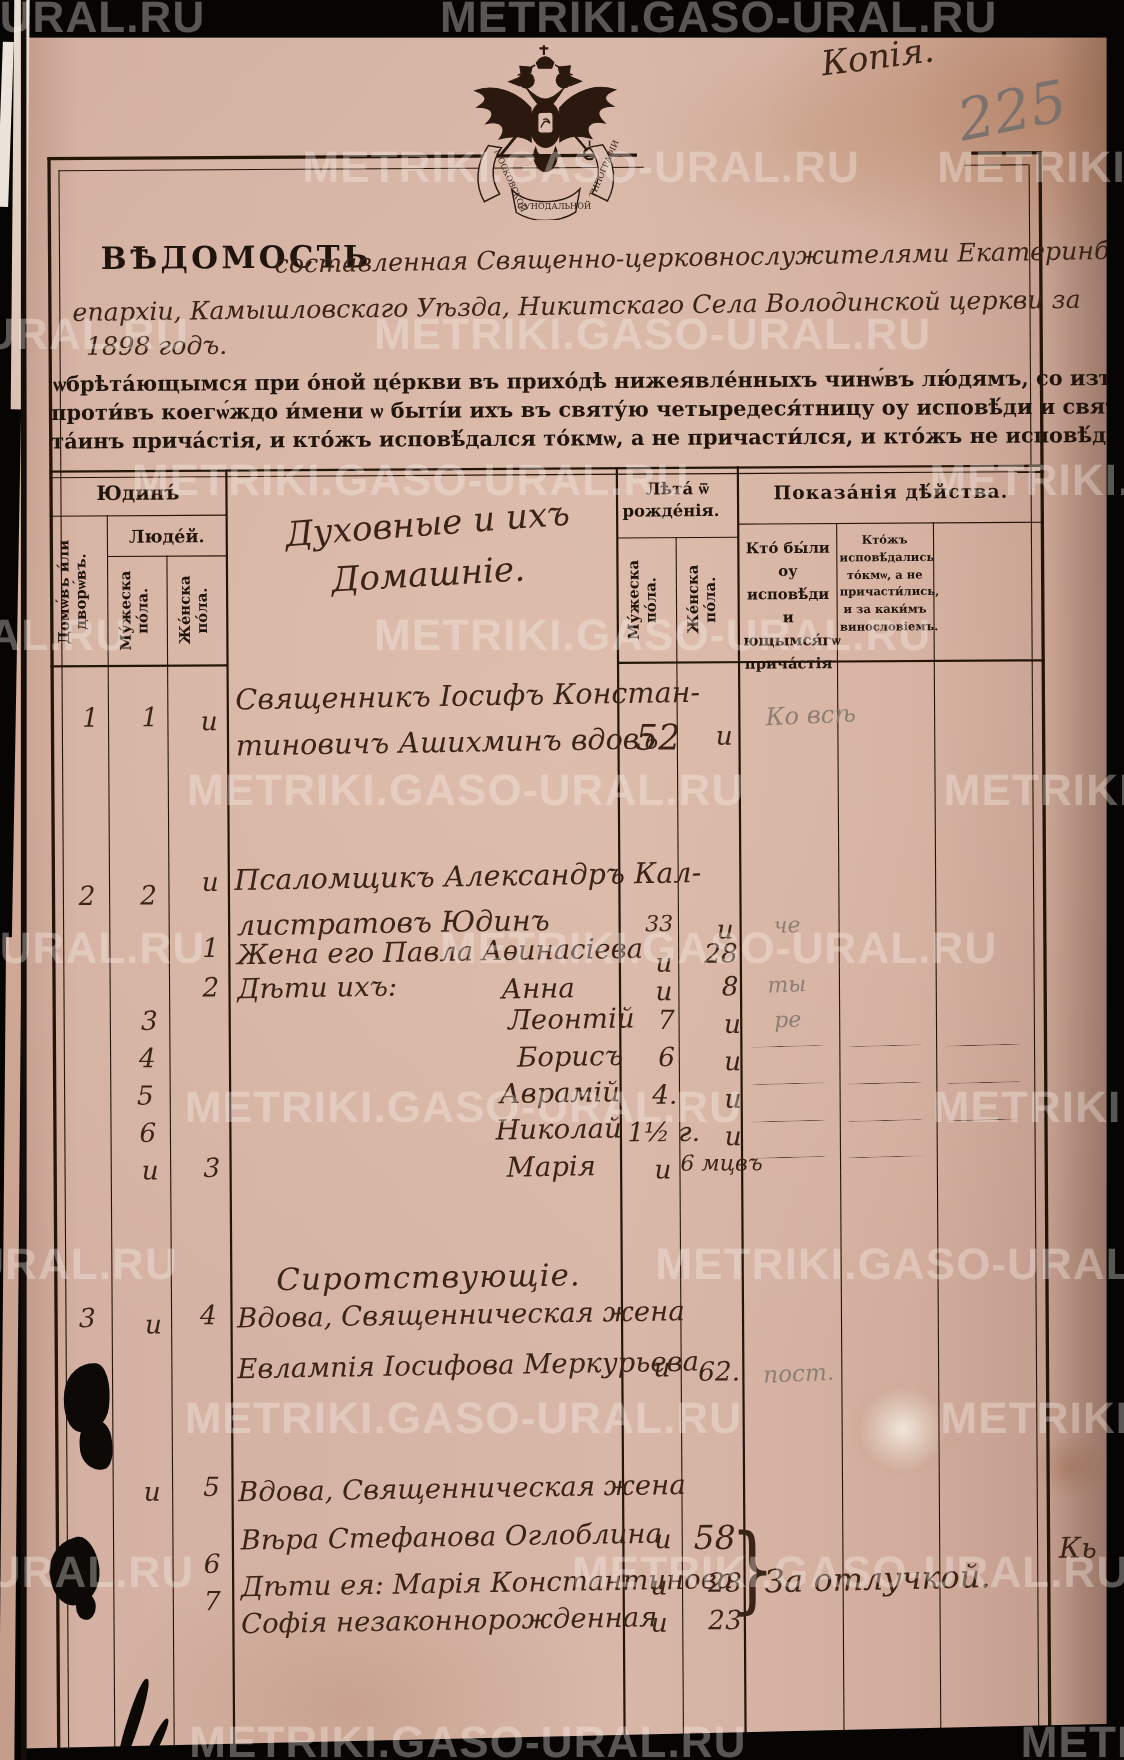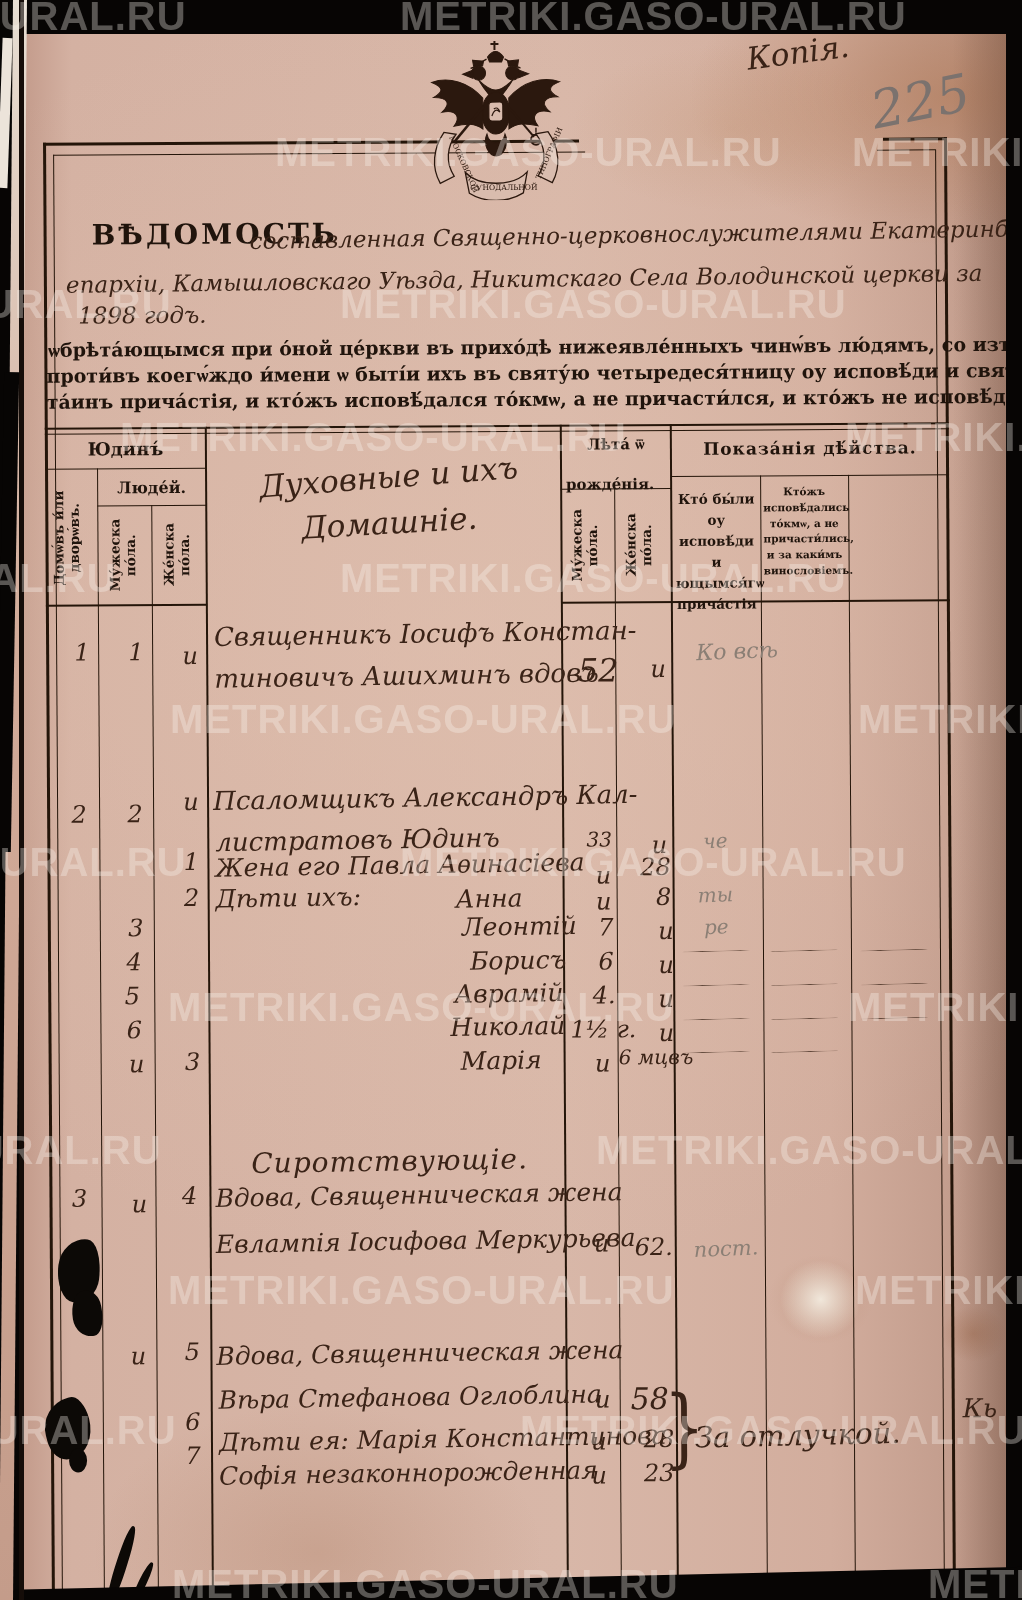--- a/index.html
+++ b/index.html
@@ -131,21 +131,21 @@
   <div class="line" style="left:847px;top:477px;width:1px;height:1123px;"></div>
 
   <div class="hdr" style="left:44px;top:436px;width:161px;font-size:18px;">Юдинъ́</div>
   <div class="vtext" style="left:50px;top:472px;width:44px;height:126px;font-size:13.5px;">Домѡ́въ и́ли дворѡ́въ.</div>
   <div class="hdr" style="left:96px;top:476px;width:109px;font-size:16px;">Люде́й.</div>
   <div class="vtext" style="left:106px;top:508px;width:36px;height:90px;font-size:13.5px;">Му́жеска по́ла.</div>
   <div class="vtext" style="left:160px;top:508px;width:36px;height:90px;font-size:13.5px;">Же́нска по́ла.</div>
   <div class="hand" style="left:258px;top:458px;font-size:31px;transform:rotate(-4deg);">Духовные и ихъ</div>
   <div class="hand" style="left:300px;top:504px;font-size:31px;transform:rotate(-3deg);">Домашніе.</div>
   <div class="hdr" style="left:560px;top:436px;width:110px;font-size:15px;">Лѣта́ ѿ</div>
-  <div class="hdr" style="left:560px;top:456px;width:98px;font-size:15px;margin-top:20px;">рожде́нія.</div>
+  <div class="hdr" style="left:560px;top:456px;width:98px;font-size:15px;">рожде́нія.</div>
   <div class="vtext" style="left:568px;top:496px;width:38px;height:100px;font-size:13.5px;">Му́жеска по́ла.</div>
   <div class="vtext" style="left:622px;top:496px;width:38px;height:100px;font-size:13.5px;">Же́нска по́ла.</div>
   <div class="hdr" style="left:670px;top:440px;width:278px;font-size:17px;letter-spacing:1px;">Показа́нія дѣ́йства.</div>
   <div class="hdr" style="left:674px;top:490px;width:82px;font-size:13.5px;line-height:1.55;">Кто́ бы́ли оу исповѣ́ди и ющымся́гѡ прича́стія</div>
   <div class="hdr" style="left:762px;top:486px;width:82px;font-size:10.5px;line-height:1.5;">Кто́жъ исповѣ́дались то́кмѡ, а не причасти́лись, и за каки́мъ винословіемъ.</div>
 
   <div class="hand" style="left:650px;top:1378px;font-size:86px;font-style:normal;transform:scaleX(.75);">}</div>
   <div class="hand" style="left:688px;top:1420px;font-size:29px;transform:rotate(-1deg);">За отлучкой.</div>
   <div class="hand" style="left:956px;top:1396px;font-size:26px;">Кь</div>
 

